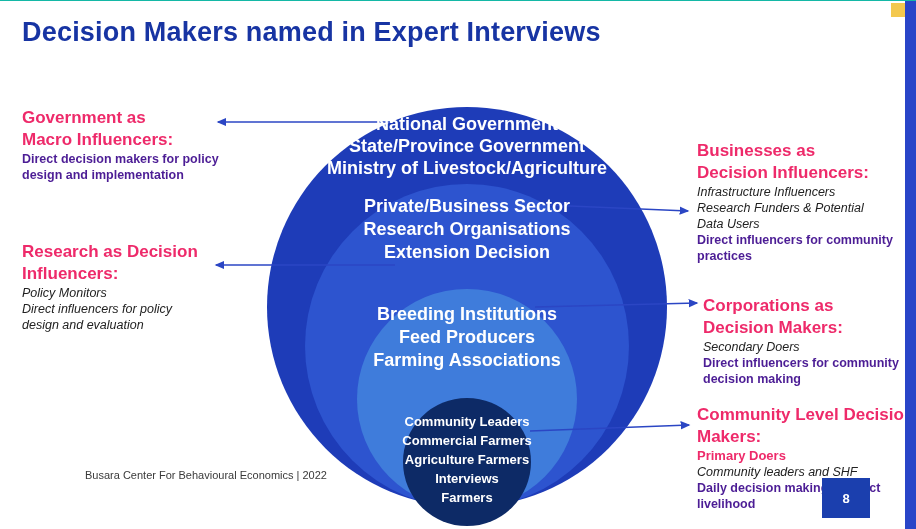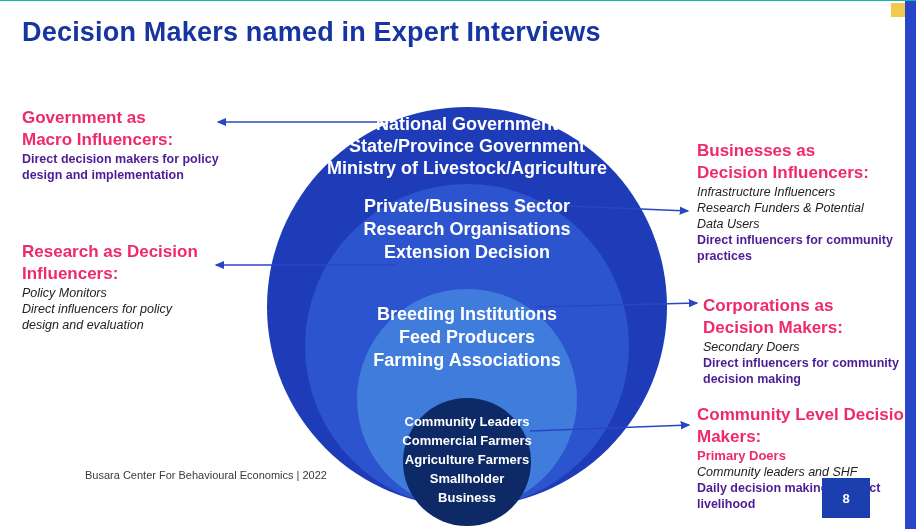--- a/index.html
+++ b/index.html
@@ -87,21 +87,21 @@
   <div class="ring-label rl3">
     <div class="line">Breeding Institutions</div>
     <div class="line">Feed Producers</div>
     <div class="line">Farming Associations</div>
   </div>
 
   <div class="ring-label rl4">
     <div class="line">Community Leaders</div>
     <div class="line">Commercial Farmers</div>
     <div class="line">Agriculture Farmers</div>
-    <div class="line wrap2">Smallholder Business</div>
+    <div class="line wrap2">Interviews Farmers</div>
   </div>
 
   <div class="note note-government">
     <div class="heading">Government as Macro Influencers:</div>
     <div class="b">Direct decision makers for policy design and implementation</div>
   </div>
 
   <div class="note note-research">
     <div class="heading">Research as Decision Influencers:</div>
     <div class="it">Policy Monitors</div>

